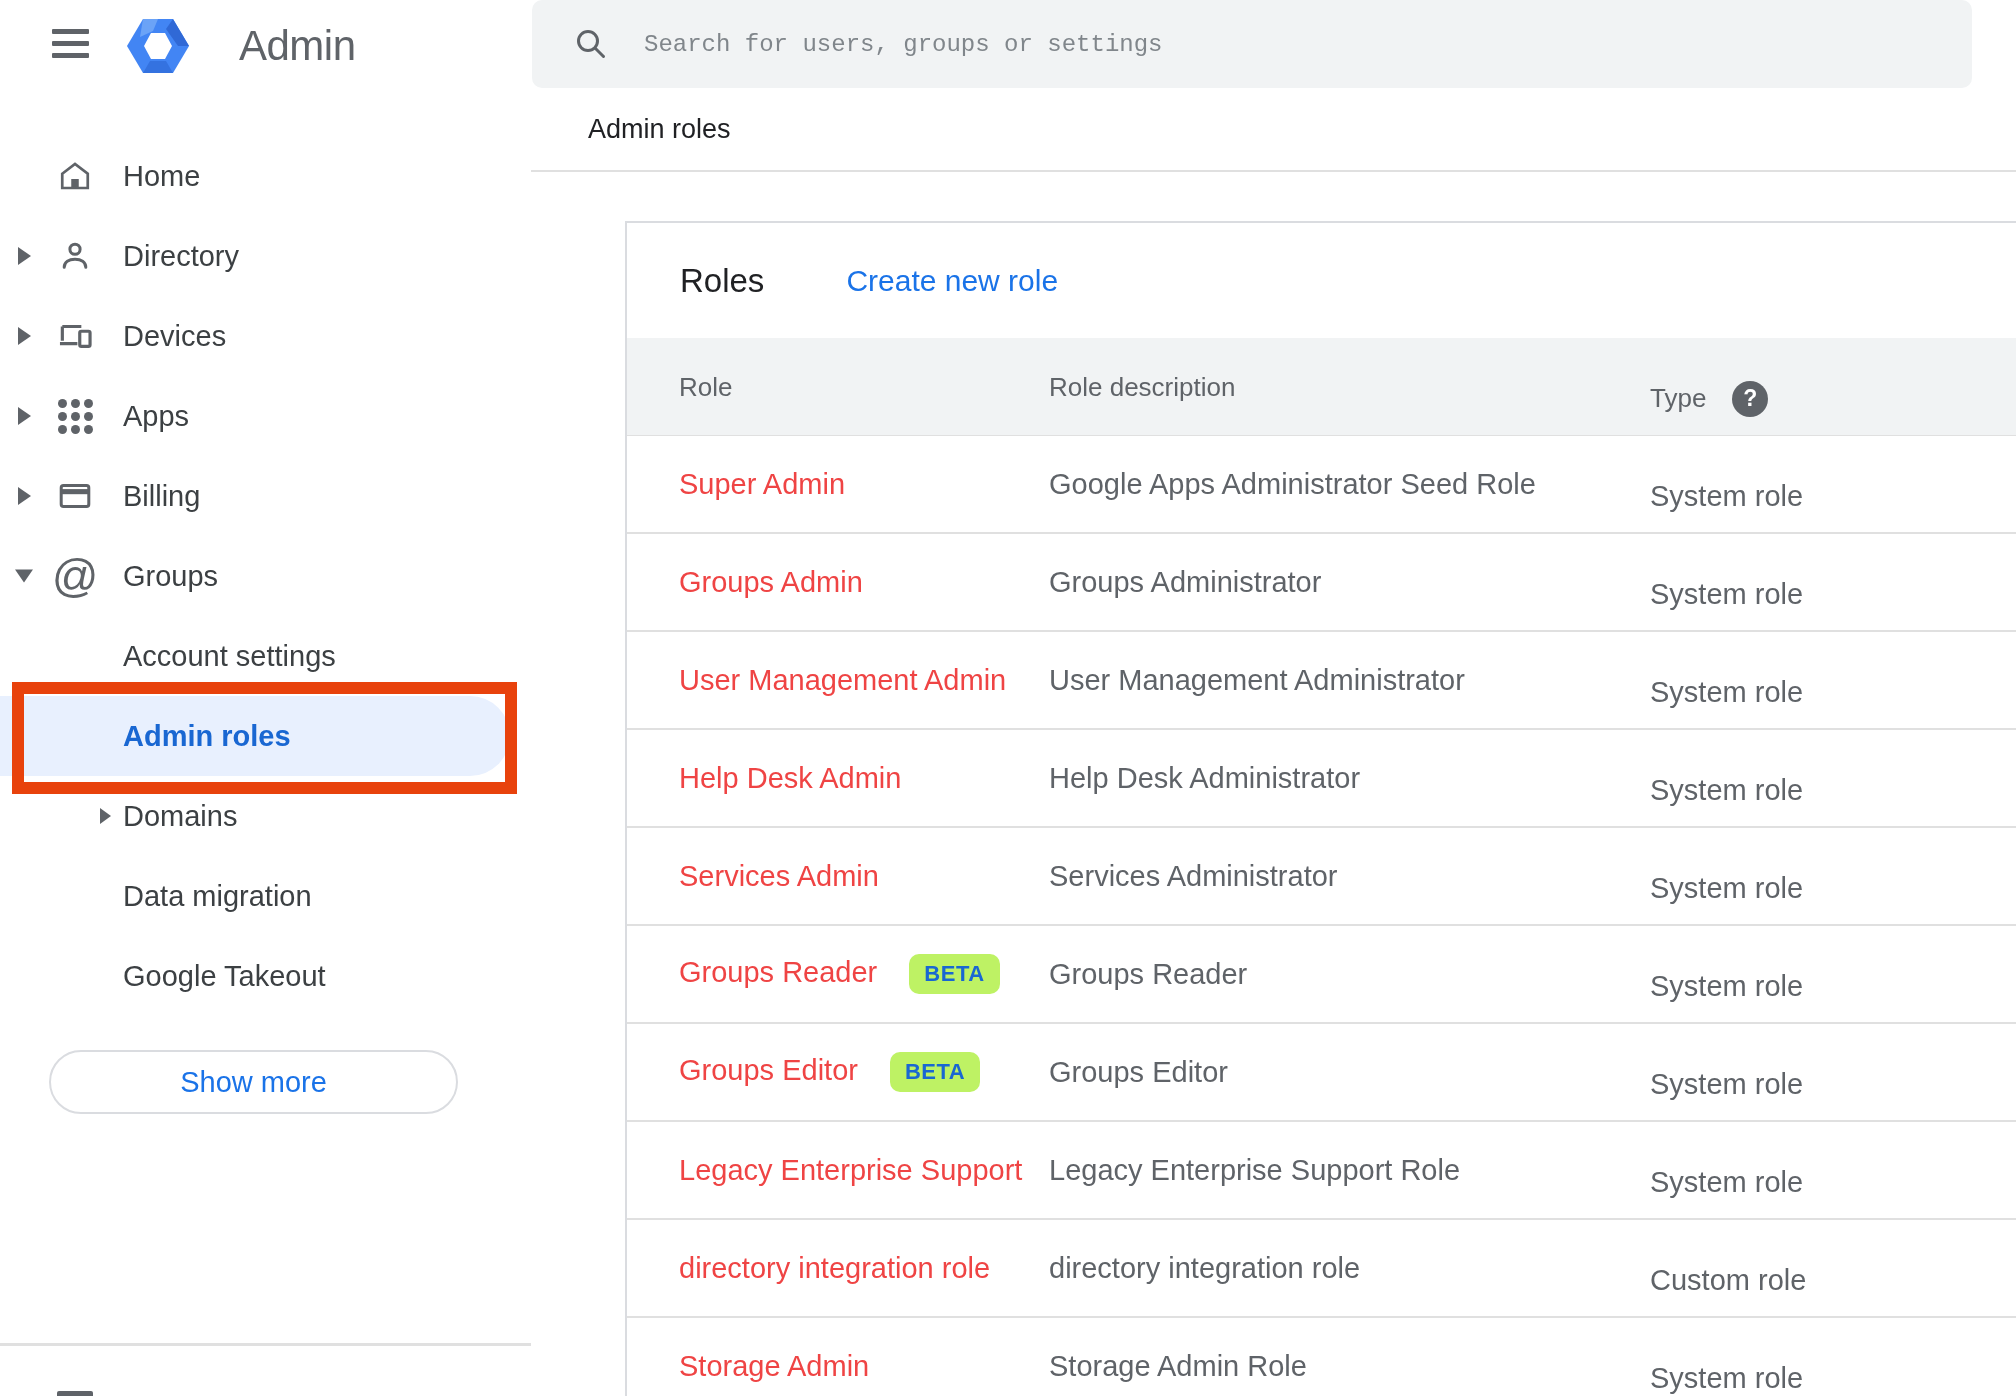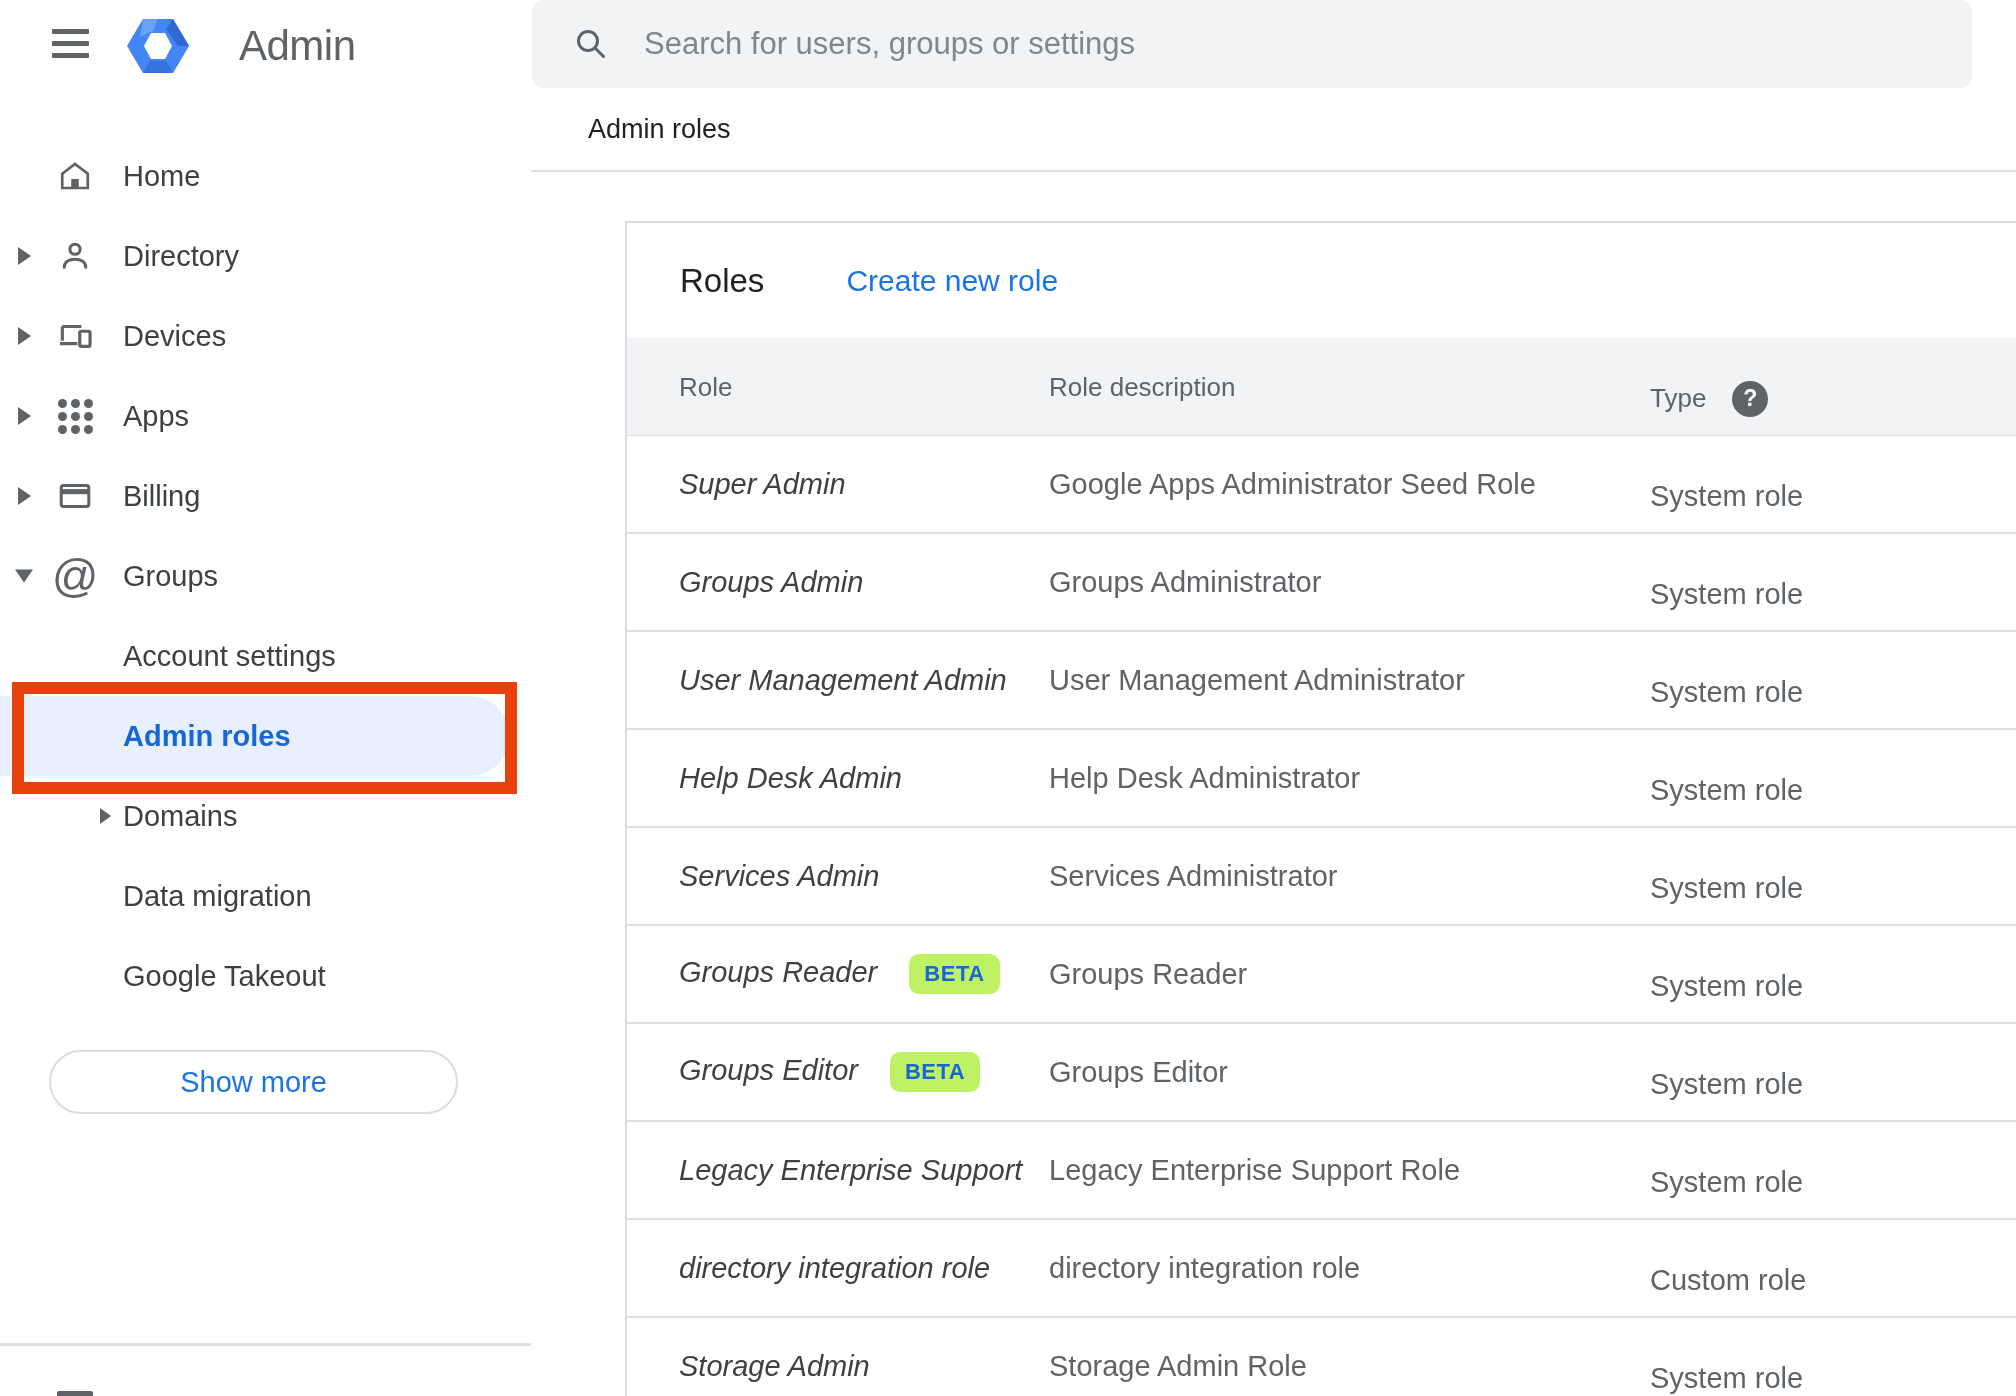--- a/index.html
+++ b/index.html
@@ -39,21 +39,21 @@
 
   
   .red-annotation { position:absolute; left:12px; top:682px; width:505px; height:112px;
     border:12px solid #e8420c; z-index:50; pointer-events:none; }
 
   
   .searchbar { position:absolute; left:532px; top:0; width:1440px; height:88px; background:#f1f3f4;
     border-radius:10px; display:flex; align-items:center; }
   .search-icon { margin-left:40px; display:flex; align-items:center; color:#5f6368; }
   .search-input { flex:1; margin-left:34px; margin-right:30px; border:none; background:transparent;
-    font-size:31px; color:#7f1d1d; outline:none; font-family:Liberation Sans, sans-serif; }
+    font-size:24px; color:#7f1d1d; outline:none; font-family:Liberation Mono, monospace; }
   .search-input::placeholder { color:#80868b; }
 
   .breadcrumb-row { position:absolute; left:531px; top:88px; width:1485px; height:84px;
     border-bottom:2px solid #e0e0e0; display:flex; align-items:center; }
   .breadcrumb { margin-left:57px; font-size:27px; color:#202124; }
 
   
   .card { position:absolute; left:625px; top:221px; width:1391px; height:1175px; background:#fff;
     border-left:2px solid #dadce0; border-top:2px solid #dadce0; }
   .card-header { position:relative; height:115px; display:flex; align-items:center; }
@@ -64,21 +64,21 @@
   .t-head .c, .t-row .c { position:absolute; top:50%; transform:translateY(-50%); white-space:nowrap; }
   .c-role { left:52px; }
   .c-desc { left:422px; }
   .c-type { left:1023px;margin-top:12px; }
   .t-head .c { font-size:26px; color:#5f6368; font-weight:500; display:flex; align-items:center; }
   .help-icon { display:inline-flex; width:36px; height:36px; margin-left:26px; border-radius:50%;
     background:#5f6368; color:#fff; font-size:23px; font-weight:bold; align-items:center; justify-content:center; cursor:pointer; }
 
   .t-row { position:relative; height:98px; border-bottom:2px solid #e0e0e0; background:#fff; }
   .t-row .c { font-size:29px; color:#5f6368; }
-  .role-link { color:#404040; text-decoration:none; cursor:pointer;font-style:italic; }
+  .role-link { color:#ef4444; text-decoration:none; cursor:pointer; }
   .beta-badge { display:inline-block; margin-left:24px; padding:7px 15px; background:#bef264; color:#1967d2;
     font-size:22px; font-weight:bold; letter-spacing:0.5px; border-radius:10px; vertical-align:middle; }
 </style>
 </head>
 <body>
 
 <div class="screen">
 
   <aside class="sidebar">
     <button class="hamburger">

